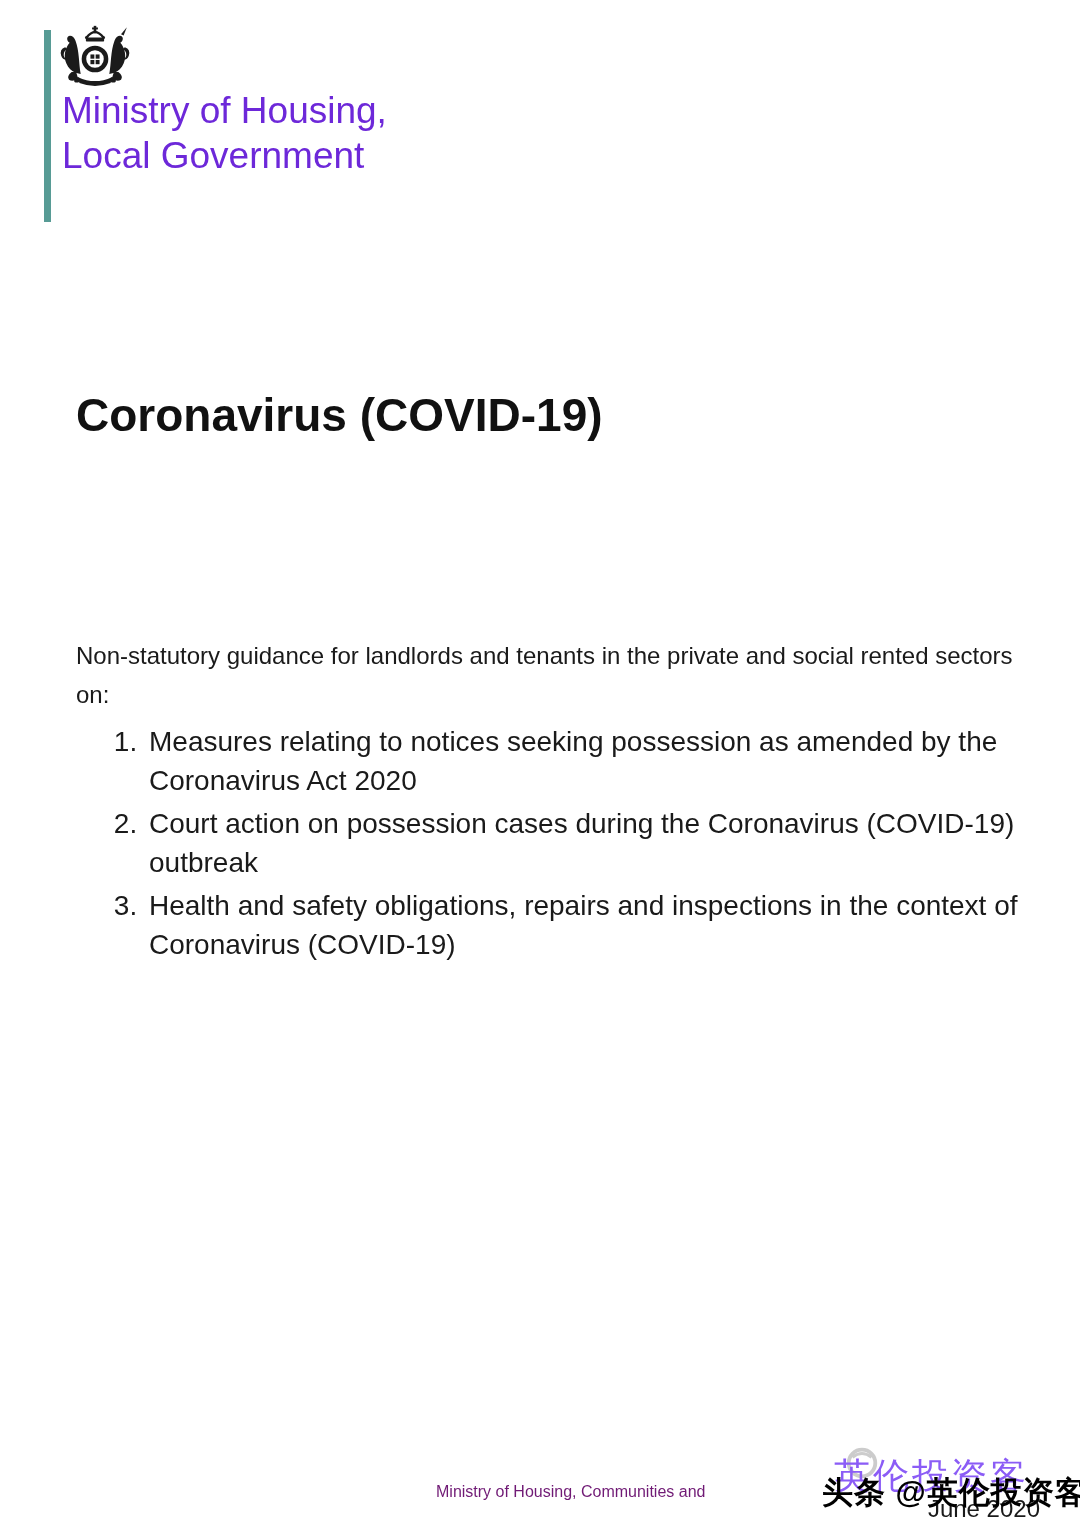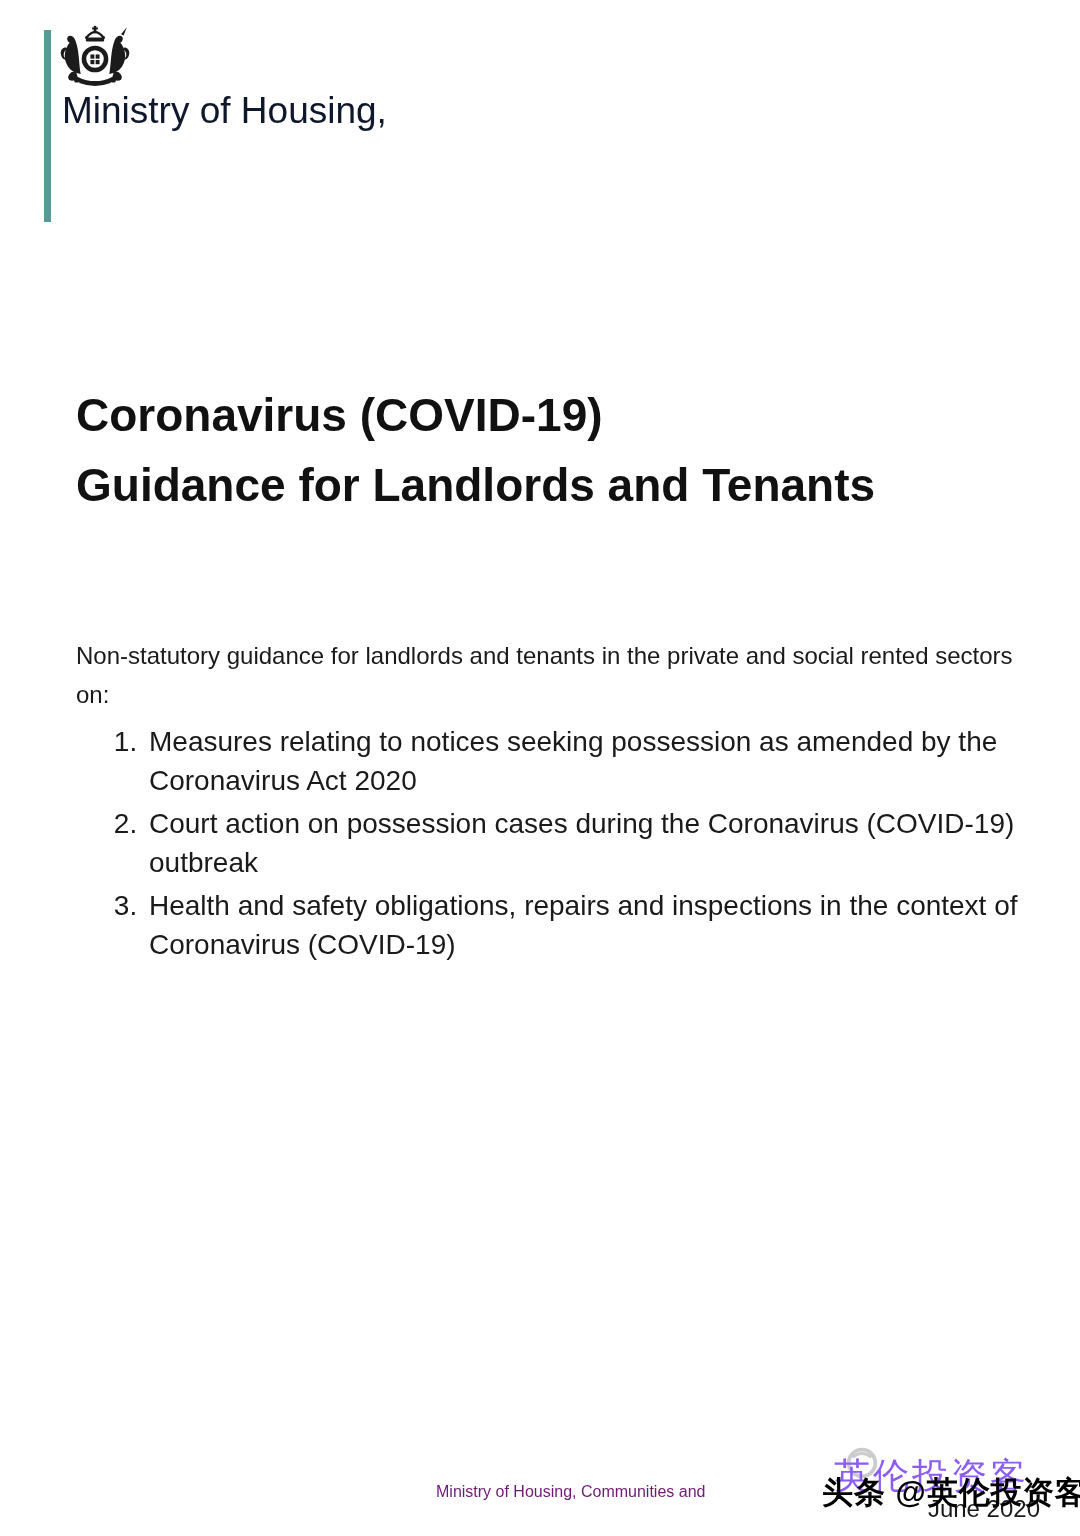--- a/index.html
+++ b/index.html
@@ -25,21 +25,21 @@
     position: absolute;
     left: 56px; top: 22px;
     width: 78px; height: 74px;
   }
   .logo-text {
     position: absolute;
     left: 62px; top: 88px;
     font-size: 37px;
     line-height: 45px;
     letter-spacing: 0px;
-    color: #0f172a;
+    color: #6d28d9;
     white-space: nowrap;
   }
 
   
   .doc-title {
     position: absolute;
     left: 76px; top: 380px;
     margin: 0;
     font-size: 46px;
     font-weight: bold;
@@ -148,26 +148,26 @@
         <path d="M96 72 q8 6 4 12 q-6 4 -14 -2 l3 -10 z"></path>
 
         <path d="M34 80 q26 12 52 0 l-2 9 q-24 9 -48 0 z"></path>
         <rect x="28" y="80" width="8" height="8" rx="2"></rect>
         <rect x="84" y="80" width="8" height="8" rx="2"></rect>
       </g>
     </svg>
 
     <div class="logo-text">
       <div>Ministry of Housing,</div>
+      <div>Local Government</div>
     </div>
   </header>
 
   <h1 class="doc-title">
     <span>Coronavirus (COVID-19)</span>
-    <span>Guidance for Landlords and Tenants</span>
   </h1>
 
   <p class="intro">Non-statutory guidance for landlords and tenants in the private and social rented sectors on:</p>
 
   <ol class="guidance-list">
     <li>Measures relating to notices seeking possession as amended by the Coronavirus Act 2020</li>
     <li>Court action on possession cases during the Coronavirus (COVID-19) outbreak</li>
     <li>Health and safety obligations, repairs and inspections in the context of Coronavirus (COVID-19)</li>
   </ol>
 

